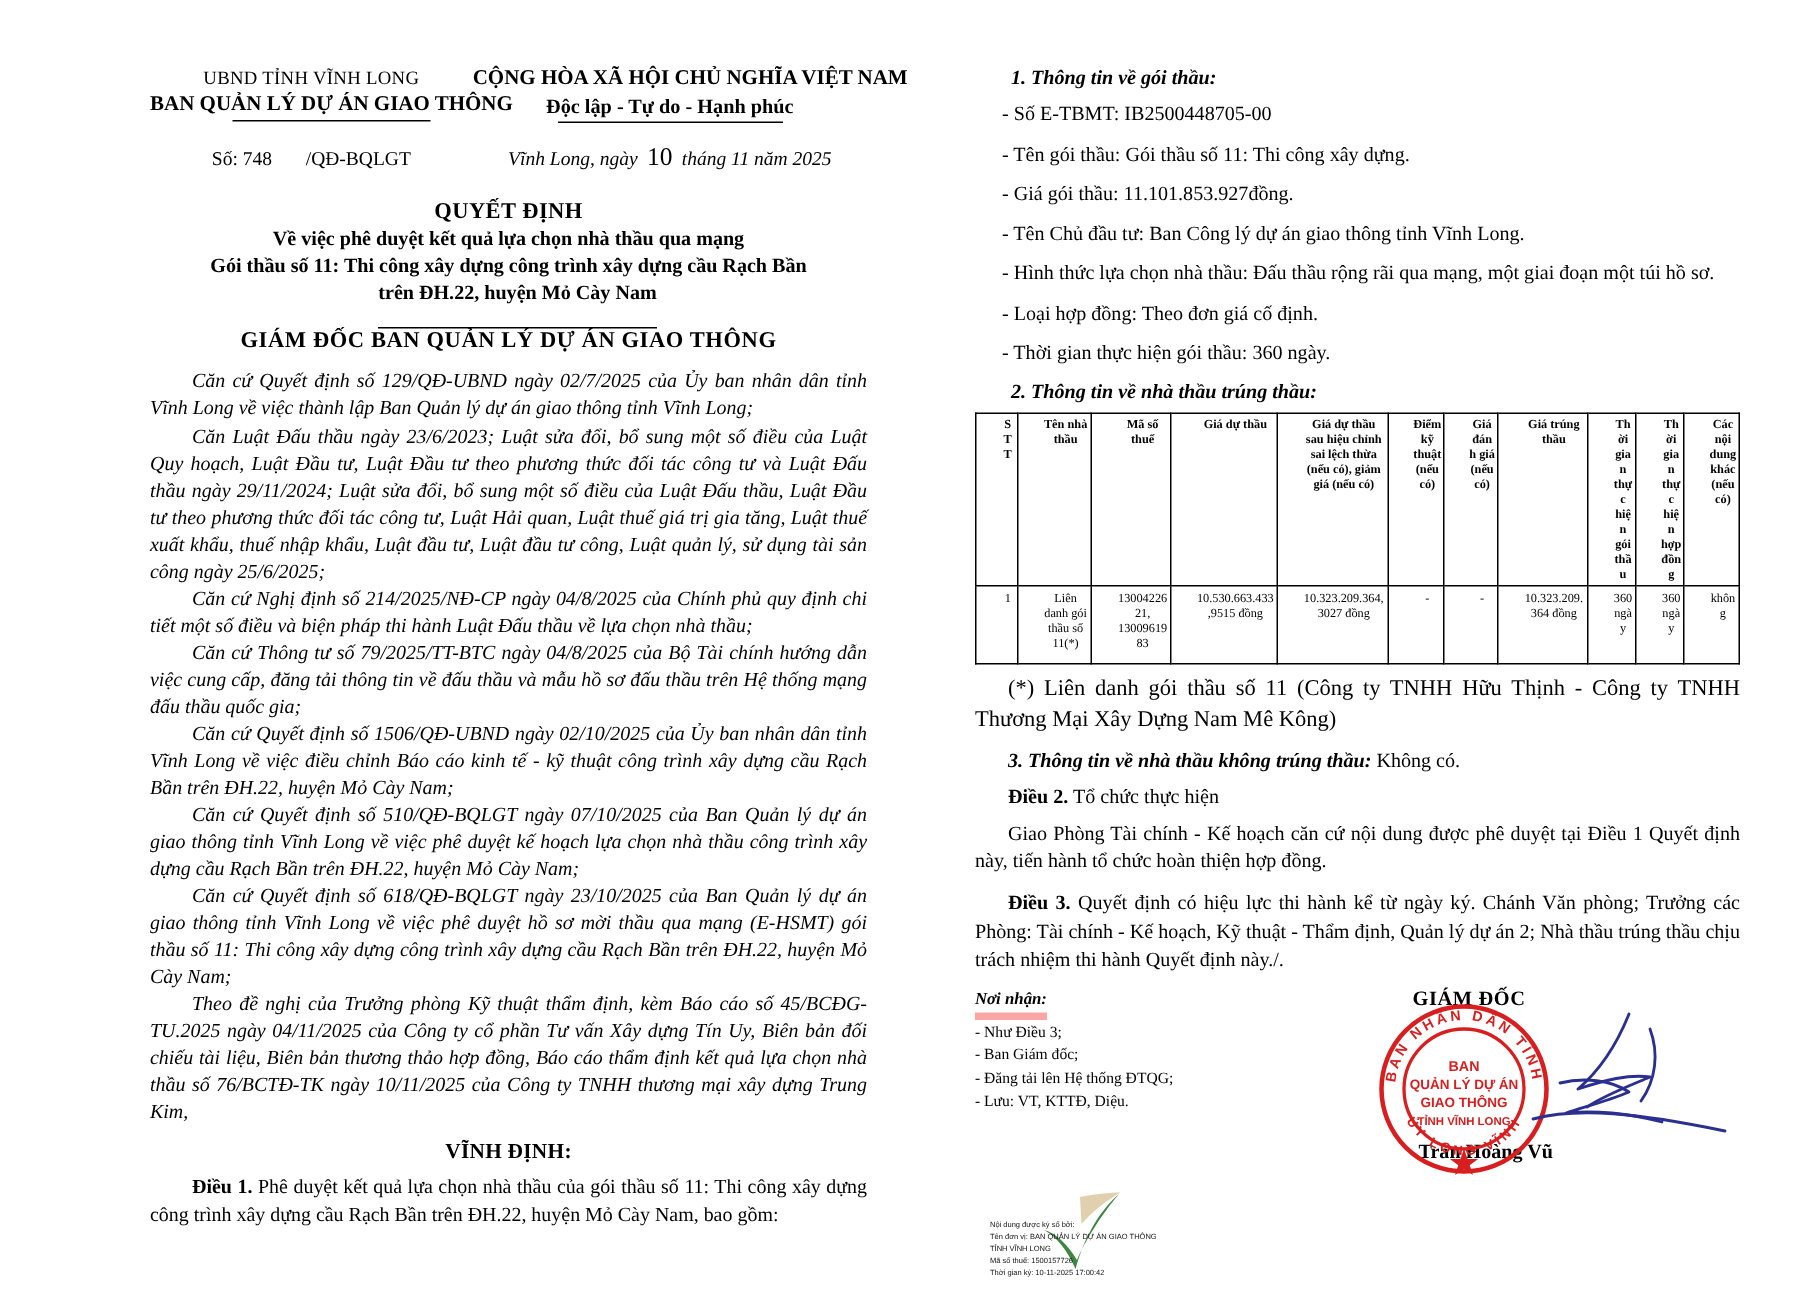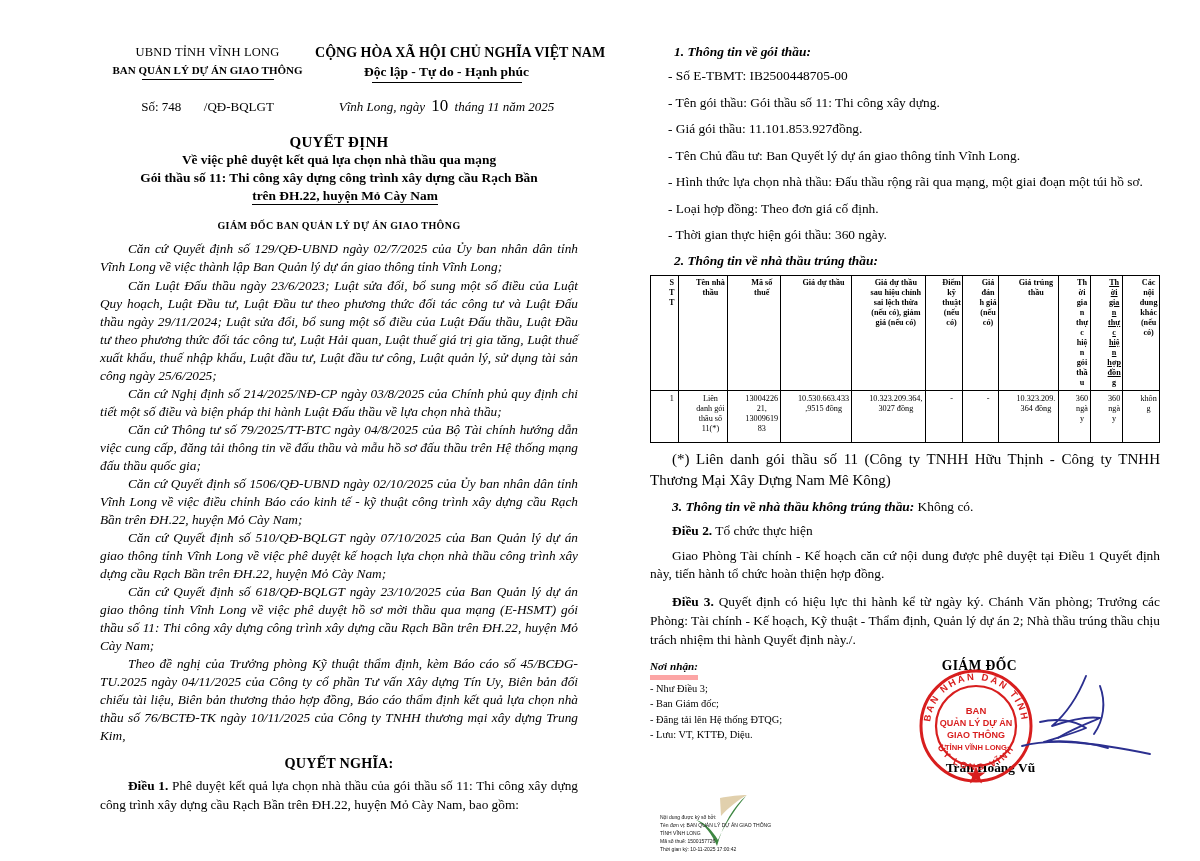--- a/index.html
+++ b/index.html
@@ -45,21 +45,21 @@
     align-items: flex-start;
   }
   .hdr-l { width: 45%; text-align: center; }
   .hdr-r { width: 55%; text-align: center; }
   .org1 {
     font-size: 12.5px;
     letter-spacing: .2px;
     line-height: 1.3;
   }
   .org2 {
-    font-size: 11px;
+    font-size: 14px;
     font-weight: bold;
     line-height: 1.3;
     white-space: nowrap;
     position: relative;
     display: inline-block;
   }
   .org2 .rule {
     display: block;
     border-bottom: 1.1px solid #000;
     width: 132px;
@@ -115,23 +115,23 @@
   .t-qd {
     font-size: 15px;
     font-weight: bold;
     letter-spacing: .3px;
   }
   .t-sub {
     font-size: 13.4px;
     font-weight: bold;
     line-height: 1.32;
   }
-  .t-sub .u { border-bottom: 1.1px solid #000; padding-bottom: 1px; margin-left: 12px; }
+  .t-sub .u { border-bottom: 1.1px solid #000; padding-bottom: 16px; margin-left: 12px; }
   .t-giamdoc {
-    font-size: 10px;
+    font-size: 15px;
     font-weight: bold;
     letter-spacing: .4px;
     margin-top: 16px;
     text-align: center;
   }
 
   
   p.can {
     margin: 0 0 0 0;
     font-size: 13.3px;
@@ -203,21 +203,21 @@
   table.bid td.row { height: 46px; vertical-align: top; padding-top: 3px; }
   .c-stt   { width: 4.2%; }
   .c-ten   { width: 10.5%; }
   .c-mst   { width: 11.5%; }
   .c-gdt   { width: 16.5%; }
   .c-gdts  { width: 17.5%; }
   .c-diem  { width: 7.0%; }
   .c-giadg { width: 6.5%; }
   .c-gtt   { width: 13.5%; }
   .c-tg1   { width: 5.5%; }
-  .c-tg2   { width: 5.5%; text-decoration: underline; }
+  .c-tg2   { width: 5.5%; }
   .c-khac  { width: 6.8%; }
 
   .note-star {
     font-size: 15px;
     line-height: 1.4;
     margin: 6px 0 8px 0;
     text-indent: 22px;
     text-align: justify;
   }
   .sec3 {
@@ -366,39 +366,39 @@
         <span class="u">trên ĐH.22, huyện Mỏ Cày Nam</span>
       </div>
     </div>
 
     <div class="t-giamdoc">GIÁM ĐỐC BAN QUẢN LÝ DỰ ÁN GIAO THÔNG</div>
 
     <div style="height:9px"></div>
 
     <p class="can">Căn cứ Quyết định số 129/QĐ-UBND ngày 02/7/2025 của Ủy ban nhân dân tỉnh Vĩnh Long về việc thành lập Ban Quản lý dự án giao thông tỉnh Vĩnh Long;</p>
     <p class="can">Căn Luật Đấu thầu ngày 23/6/2023; Luật sửa đổi, bổ sung một số điều của Luật Quy hoạch, Luật Đầu tư, Luật Đầu tư theo phương thức đối tác công tư và Luật Đấu thầu ngày 29/11/2024; Luật sửa đổi, bổ sung một số điều của Luật Đấu thầu, Luật Đầu tư theo phương thức đối tác công tư, Luật Hải quan, Luật thuế giá trị gia tăng, Luật thuế xuất khẩu, thuế nhập khẩu, Luật đầu tư, Luật đầu tư công, Luật quản lý, sử dụng tài sản công ngày 25/6/2025;</p>
-    <p class="can">Căn cứ Nghị định số 214/2025/NĐ-CP ngày 03/8/2025 của Chính phủ quy định chi tiết một số điều và biện pháp thi hành Luật Đấu thầu về lựa chọn nhà thầu;</p>
+    <p class="can">Căn cứ Nghị định số 214/2025/NĐ-CP ngày 04/8/2025 của Chính phủ quy định chi tiết một số điều và biện pháp thi hành Luật Đấu thầu về lựa chọn nhà thầu;</p>
     <p class="can">Căn cứ Thông tư số 79/2025/TT-BTC ngày 04/8/2025 của Bộ Tài chính hướng dẫn việc cung cấp, đăng tải thông tin về đấu thầu và mẫu hồ sơ đấu thầu trên Hệ thống mạng đấu thầu quốc gia;</p>
     <p class="can">Căn cứ Quyết định số 1506/QĐ-UBND ngày 02/10/2025 của Ủy ban nhân dân tỉnh Vĩnh Long về việc điều chỉnh Báo cáo kinh tế - kỹ thuật công trình xây dựng cầu Rạch Bần trên ĐH.22, huyện Mỏ Cày Nam;</p>
     <p class="can">Căn cứ Quyết định số 510/QĐ-BQLGT ngày 07/10/2025 của Ban Quản lý dự án giao thông tỉnh Vĩnh Long về việc phê duyệt kế hoạch lựa chọn nhà thầu công trình xây dựng cầu Rạch Bần trên ĐH.22, huyện Mỏ Cày Nam;</p>
     <p class="can">Căn cứ Quyết định số 618/QĐ-BQLGT ngày 23/10/2025 của Ban Quản lý dự án giao thông tỉnh Vĩnh Long về việc phê duyệt hồ sơ mời thầu qua mạng (E-HSMT) gói thầu số 11: Thi công xây dựng công trình xây dựng cầu Rạch Bần trên ĐH.22, huyện Mỏ Cày Nam;</p>
     <p class="can">Theo đề nghị của Trưởng phòng Kỹ thuật thẩm định, kèm Báo cáo số 45/BCĐG-TU.2025 ngày 04/11/2025 của Công ty cổ phần Tư vấn Xây dựng Tín Uy, Biên bản đối chiếu tài liệu, Biên bản thương thảo hợp đồng, Báo cáo thẩm định kết quả lựa chọn nhà thầu số 76/BCTĐ-TK ngày 10/11/2025 của Công ty TNHH thương mại xây dựng Trung Kim,</p>
 
-    <div class="qd2">QUYẾT NGHĨA:</div>
+    <div class="qd2">VĨNH ĐỊNH:</div>
 
     <p class="plain"><span class="dieu-lbl">Điều 1.</span><span> Phê duyệt kết quả lựa chọn nhà thầu của gói thầu số 11: Thi công xây dựng công trình xây dựng cầu Rạch Bần trên ĐH.22, huyện Mỏ Cày Nam, bao gồm:</span></p>
   </div>
 
   <div class="col col-right">
 
     <div class="sec-title">1. Thông tin về gói thầu:</div>
     <div class="bullet">- Số E-TBMT: IB2500448705-00</div>
     <div class="bullet">- Tên gói thầu: Gói thầu số 11: Thi công xây dựng.</div>
     <div class="bullet">- Giá gói thầu:  11.101.853.927đồng.</div>
-    <div class="bullet">- Tên Chủ đầu tư: Ban Quyết lý dự án giao thông tỉnh Vĩnh Long.</div>
+    <div class="bullet">- Tên Chủ đầu tư: Ban Công lý dự án giao thông tỉnh Vĩnh Long.</div>
     <div class="bullet">- Hình thức lựa chọn nhà thầu: Đấu thầu rộng rãi qua mạng, một giai đoạn một túi hồ sơ.</div>
     <div class="bullet">- Loại hợp đồng: Theo đơn giá cố định.</div>
     <div class="bullet">- Thời gian thực hiện gói thầu: 360 ngày.</div>
 
     <div class="sec-title2">2. Thông tin về nhà thầu trúng thầu:</div>
 
     <table class="bid">
       <thead>
         <tr>
           <th class="c-stt">STT</th>

